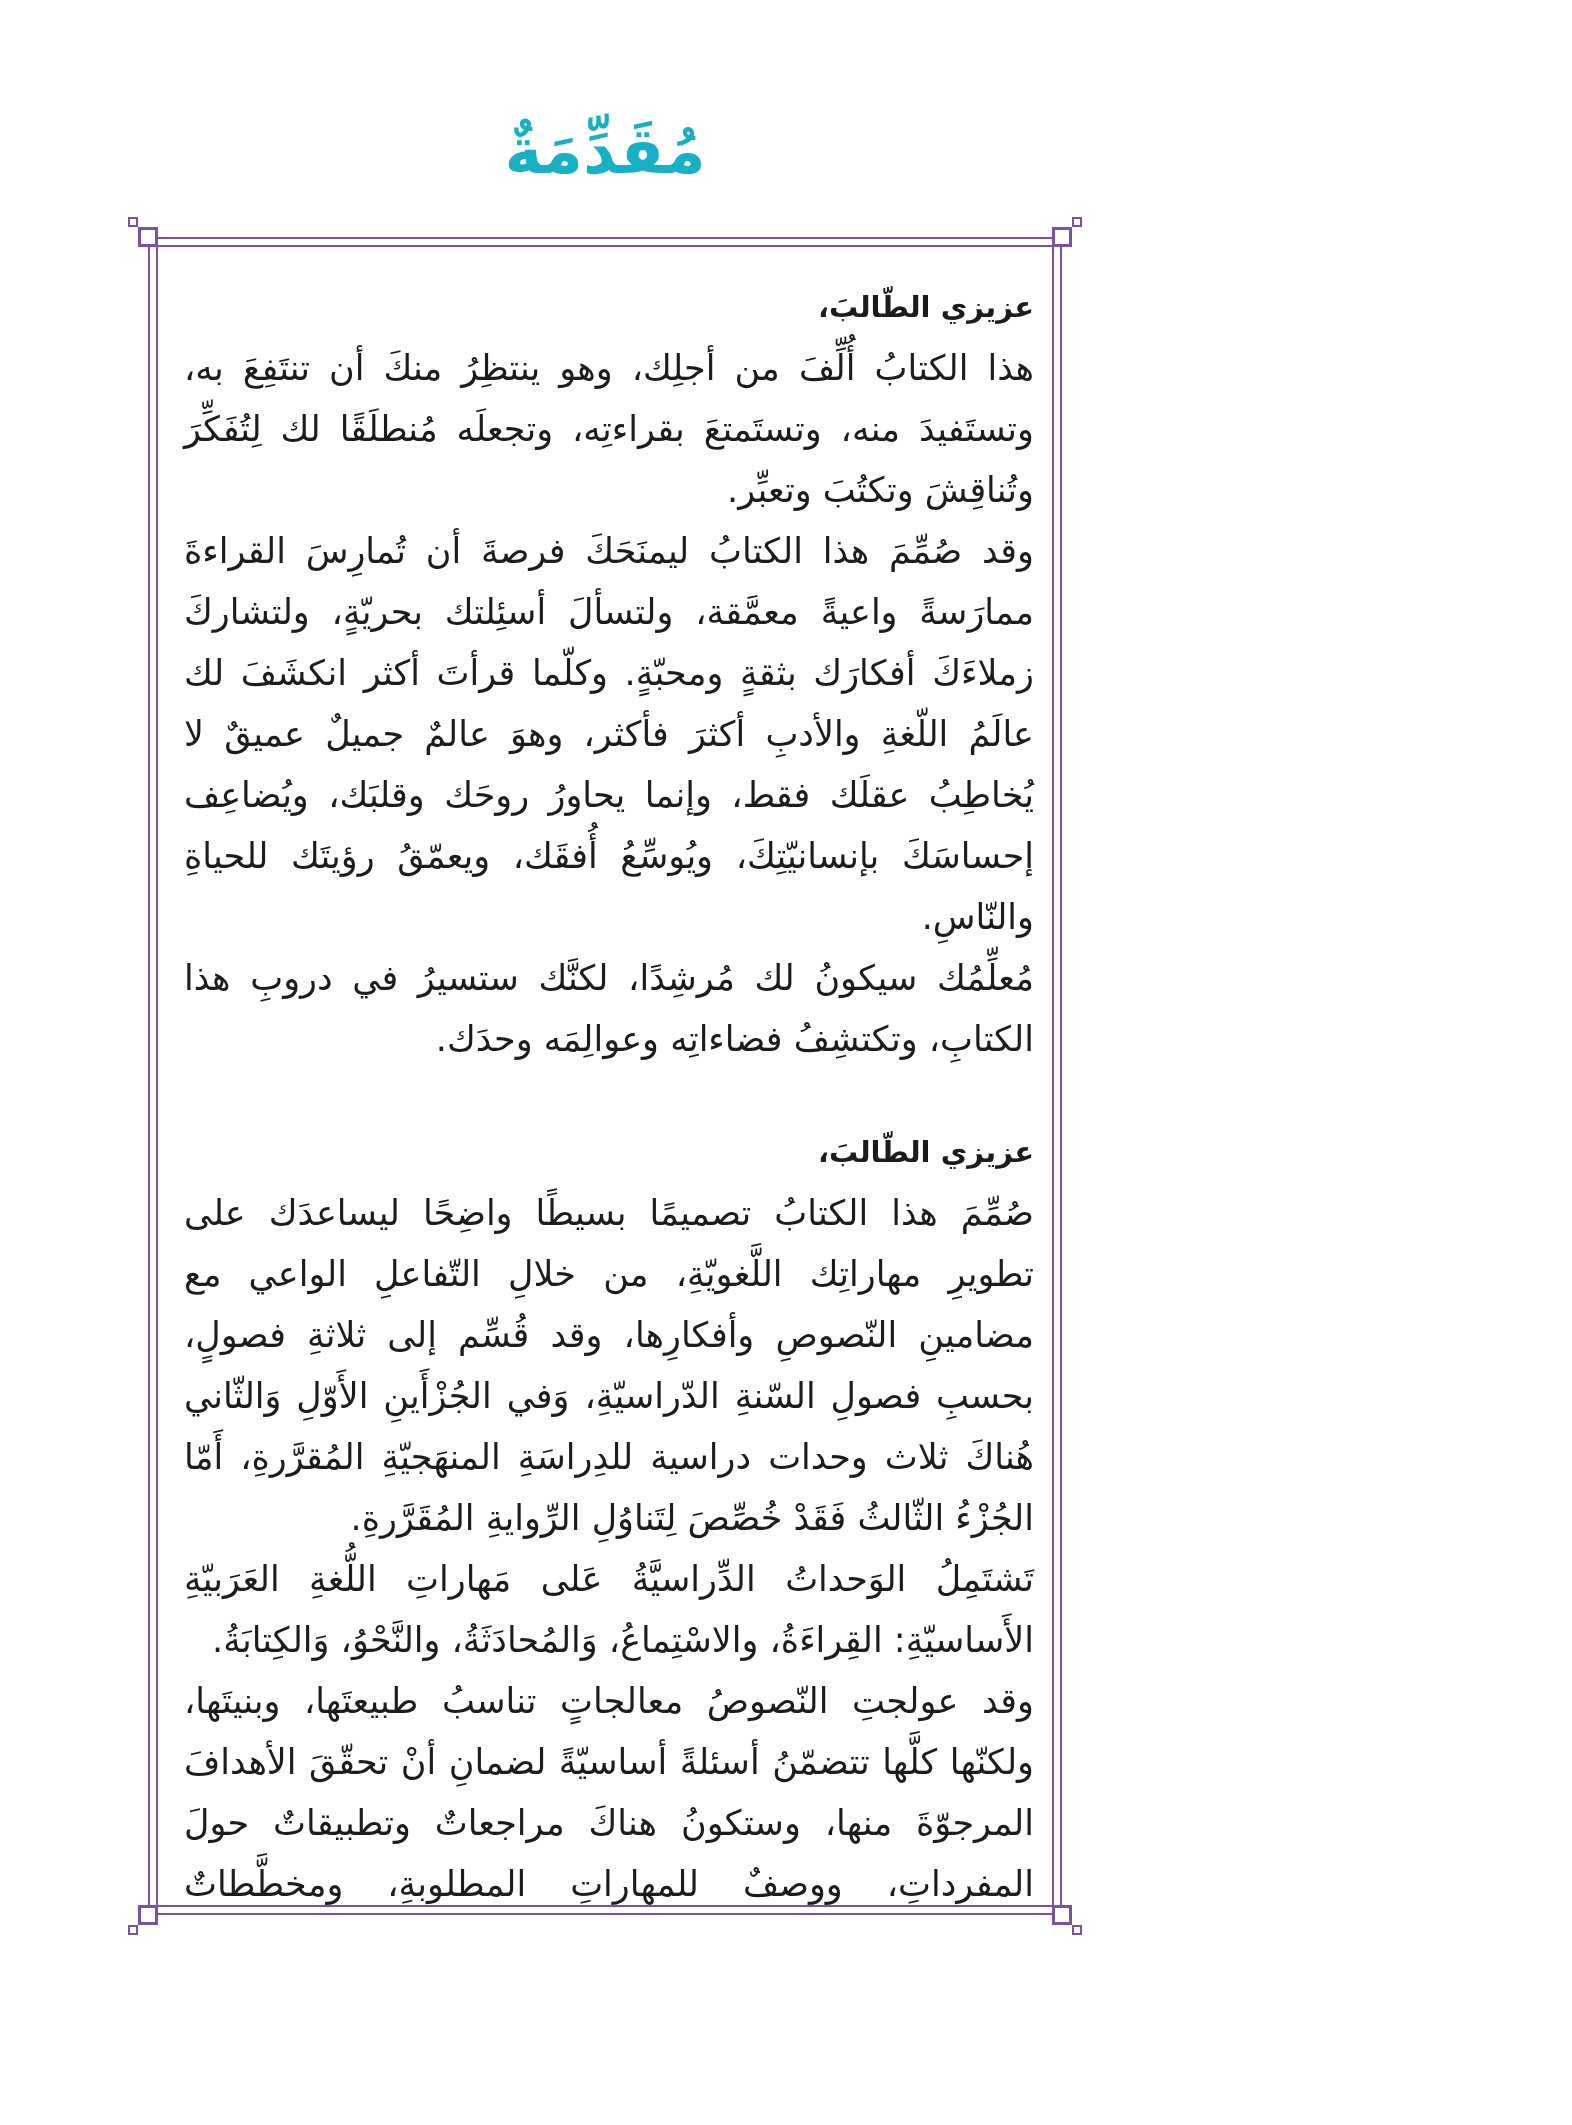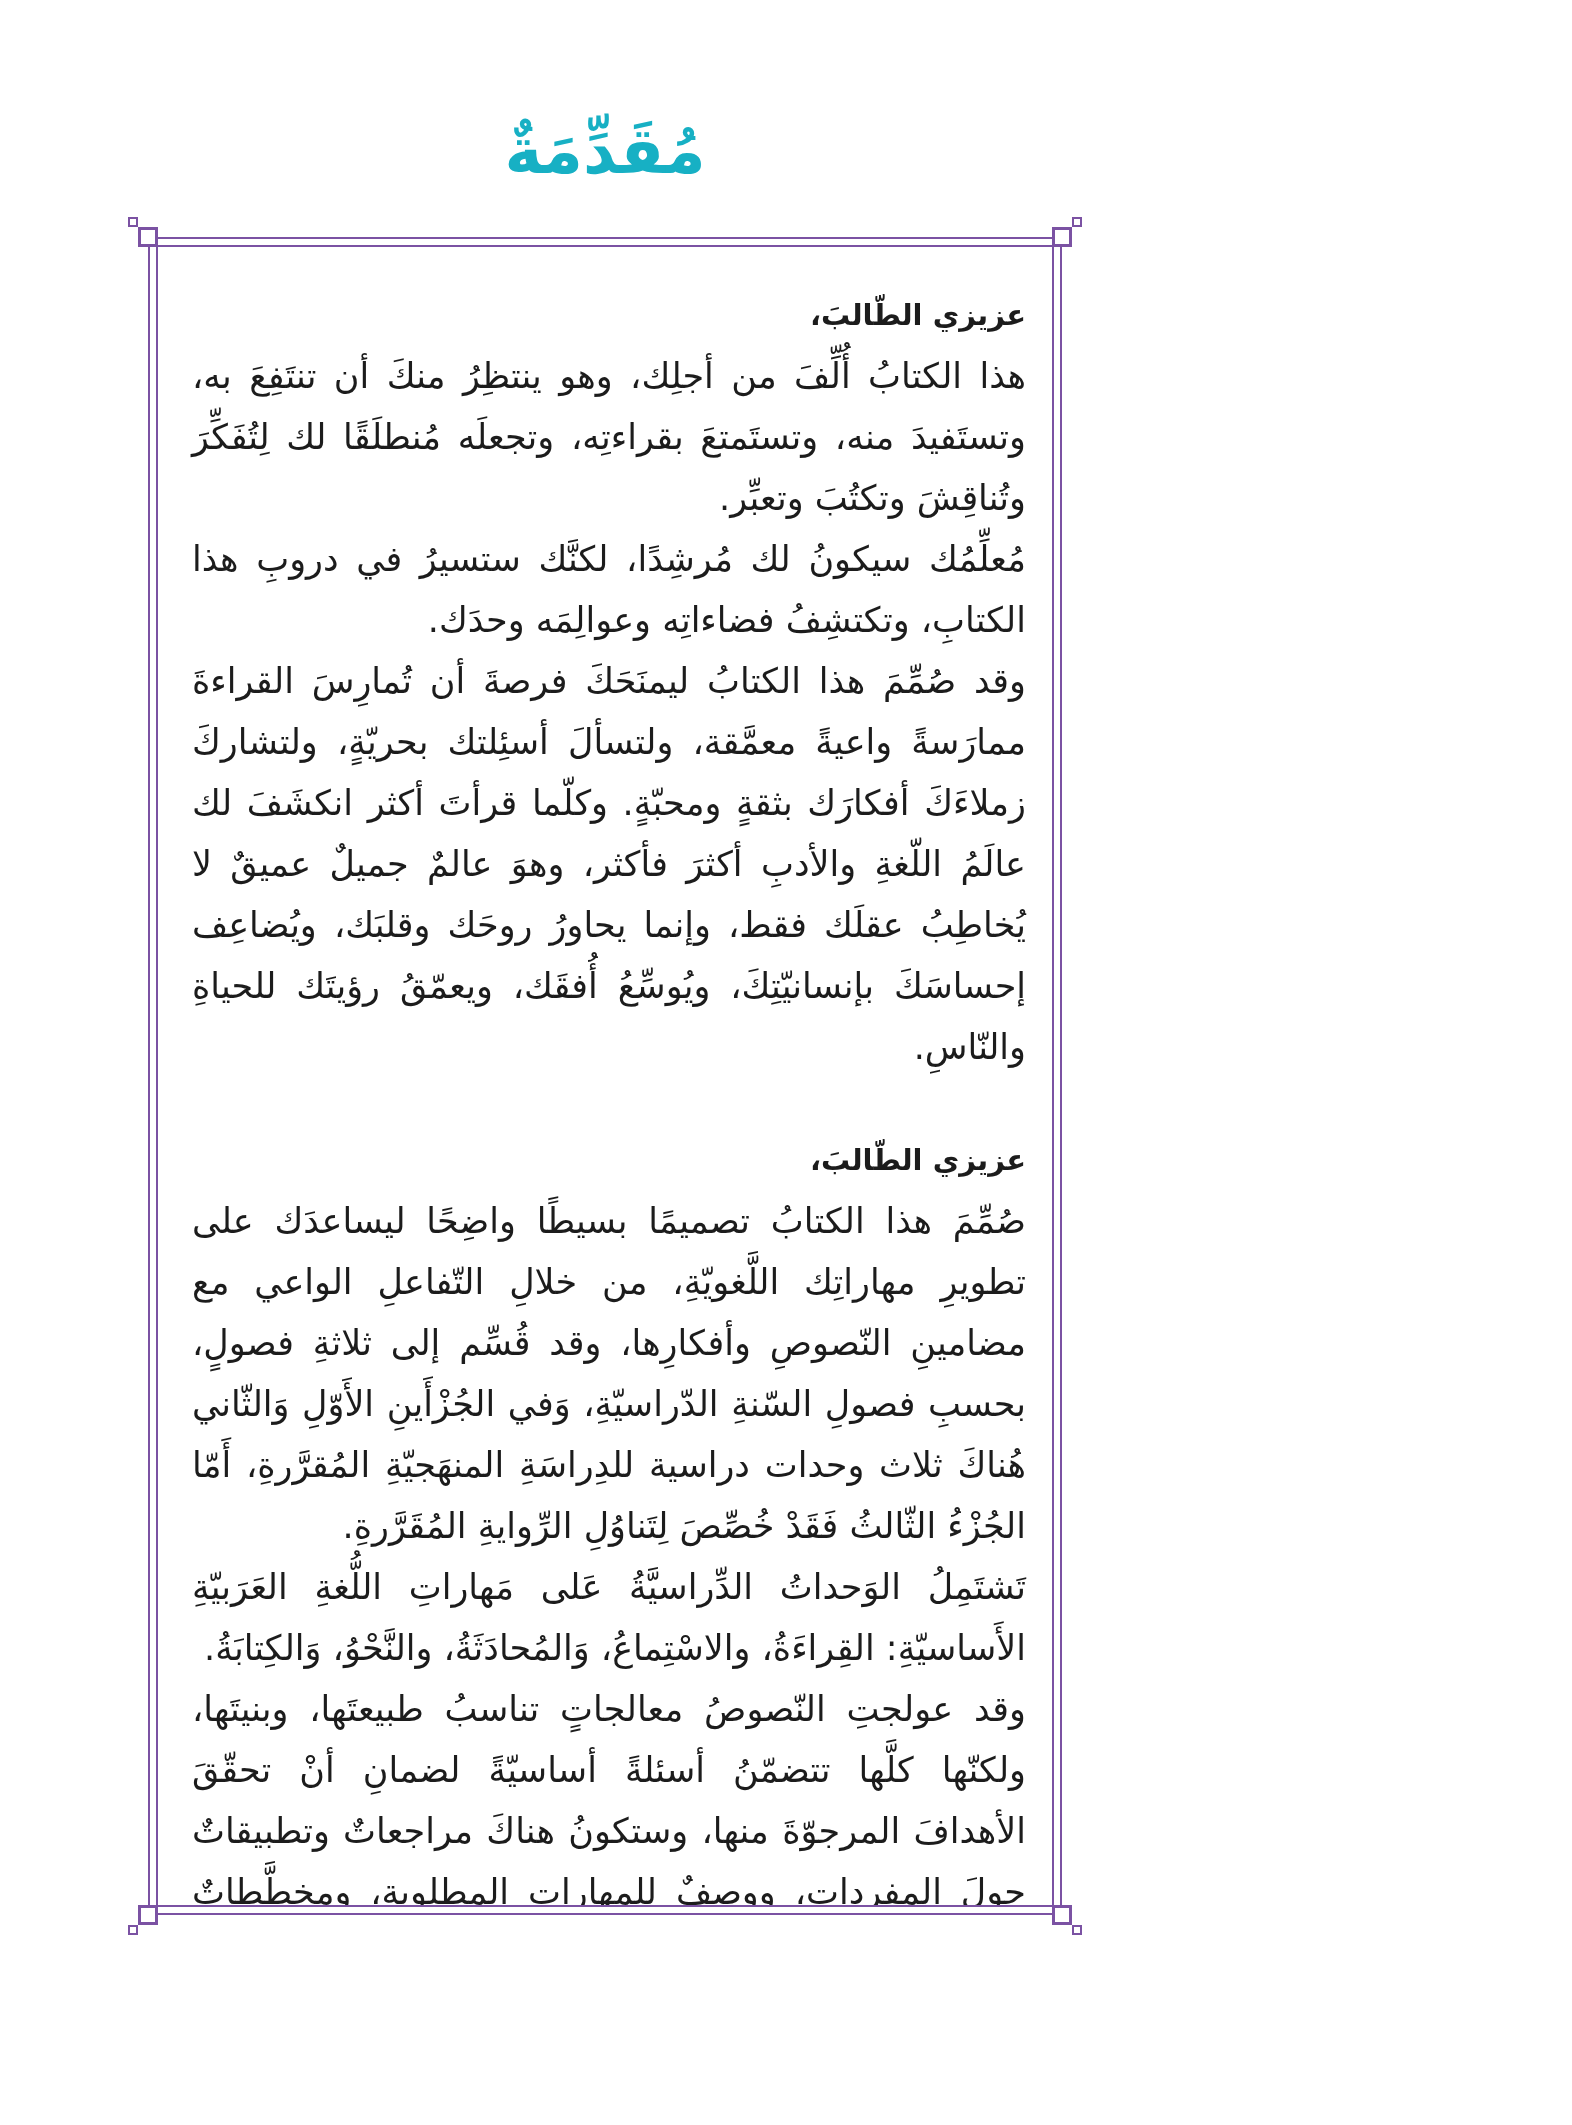--- a/index.html
+++ b/index.html
@@ -84,21 +84,21 @@
     font-size:29px;
     line-height:61px;
     font-weight:700;
   }
   .para{
     margin:0;
     font-size:35px;
     line-height:61px;
     font-weight:400;
   }
-  .sec{margin:8px;}
+  .sec{margin:0;}
   .sec-2{margin-top:52px;}
 </style>
 </head>
 <body>
 
 <main class="page">
 
   <h1 class="title">مُقَدِّمَةٌ</h1>
 
   <div class="frame">
@@ -111,22 +111,22 @@
     <span class="corner tl"></span>
     <span class="corner tr"></span>
     <span class="corner bl"></span>
     <span class="corner br"></span>
 
     <div class="content" dir="rtl" lang="ar">
 
       <section class="sec sec-1">
         <h2 class="heading">عزيزي الطّالبَ،</h2>
         <p class="para">هذا الكتابُ أُلِّفَ من أجلِك، وهو ينتظِرُ منكَ أن تنتَفِعَ به، وتستَفيدَ منه، وتستَمتعَ بقراءتِه، وتجعلَه مُنطلَقًا لك لِتُفَكِّرَ وتُناقِشَ وتكتُبَ وتعبِّر.</p>
+        <p class="para">وقد صُمِّمَ هذا الكتابُ ليمنَحَكَ فرصةَ أن تُمارِسَ القراءةَ ممارَسةً واعيةً معمَّقة، ولتسألَ أسئِلتك بحريّةٍ، ولتشاركَ زملاءَكَ أفكارَك بثقةٍ ومحبّةٍ. وكلّما قرأتَ أكثر انكشَفَ لك عالَمُ اللّغةِ والأدبِ أكثرَ فأكثر، وهوَ عالمٌ جميلٌ عميقٌ لا يُخاطِبُ عقلَك فقط، وإنما يحاورُ روحَك وقلبَك، ويُضاعِف إحساسَكَ بإنسانيّتِكَ، ويُوسِّعُ أُفقَك، ويعمّقُ رؤيتَك للحياةِ والنّاسِ.</p>
         <p class="para">مُعلِّمُك سيكونُ لك مُرشِدًا، لكنَّك ستسيرُ في دروبِ هذا الكتابِ، وتكتشِفُ فضاءاتِه وعوالِمَه وحدَك.</p>
-        <p class="para">وقد صُمِّمَ هذا الكتابُ ليمنَحَكَ فرصةَ أن تُمارِسَ القراءةَ ممارَسةً واعيةً معمَّقة، ولتسألَ أسئِلتك بحريّةٍ، ولتشاركَ زملاءَكَ أفكارَك بثقةٍ ومحبّةٍ. وكلّما قرأتَ أكثر انكشَفَ لك عالَمُ اللّغةِ والأدبِ أكثرَ فأكثر، وهوَ عالمٌ جميلٌ عميقٌ لا يُخاطِبُ عقلَك فقط، وإنما يحاورُ روحَك وقلبَك، ويُضاعِف إحساسَكَ بإنسانيّتِكَ، ويُوسِّعُ أُفقَك، ويعمّقُ رؤيتَك للحياةِ والنّاسِ.</p>
       </section>
 
       <section class="sec sec-2">
         <h2 class="heading">عزيزي الطّالبَ،</h2>
         <p class="para">صُمِّمَ هذا الكتابُ تصميمًا بسيطًا واضِحًا ليساعدَك على تطويرِ مهاراتِك اللَّغويّةِ، من خلالِ التّفاعلِ الواعي مع مضامينِ النّصوصِ وأفكارِها، وقد قُسِّم إلى ثلاثةِ فصولٍ، بحسبِ فصولِ السّنةِ الدّراسيّةِ، وَفي الجُزْأَينِ الأَوّلِ وَالثّاني هُناكَ ثلاث وحدات دراسية للدِراسَةِ المنهَجيّةِ المُقرَّرةِ، أَمّا الجُزْءُ الثّالثُ فَقَدْ خُصِّصَ لِتَناوُلِ الرِّوايةِ المُقَرَّرةِ.</p>
         <p class="para">تَشتَمِلُ الوَحداتُ الدِّراسيَّةُ عَلى مَهاراتِ اللُّغةِ العَرَبيّةِ الأَساسيّةِ: القِراءَةُ، والاسْتِماعُ، وَالمُحادَثَةُ، والنَّحْوُ، وَالكِتابَةُ.</p>
         <p class="para">وقد عولجتِ النّصوصُ معالجاتٍ تناسبُ طبيعتَها، وبنيتَها، ولكنّها كلَّها تتضمّنُ أسئلةً أساسيّةً لضمانِ أنْ تحقّقَ الأهدافَ المرجوّةَ منها، وستكونُ هناكَ مراجعاتٌ وتطبيقاتٌ حولَ المفرداتِ، ووصفٌ للمهاراتِ المطلوبةِ، ومخطَّطاتٌ توضيحيّةٌ، وأدواتٌ أخرى لمساعدتِك على فهمِ النّصِّ، والاستمتاعِ بهِ في الوقتِ نفسِه، وستجدُ بعضَ الأسئلةِ</p>
       </section>
 
     </div>

